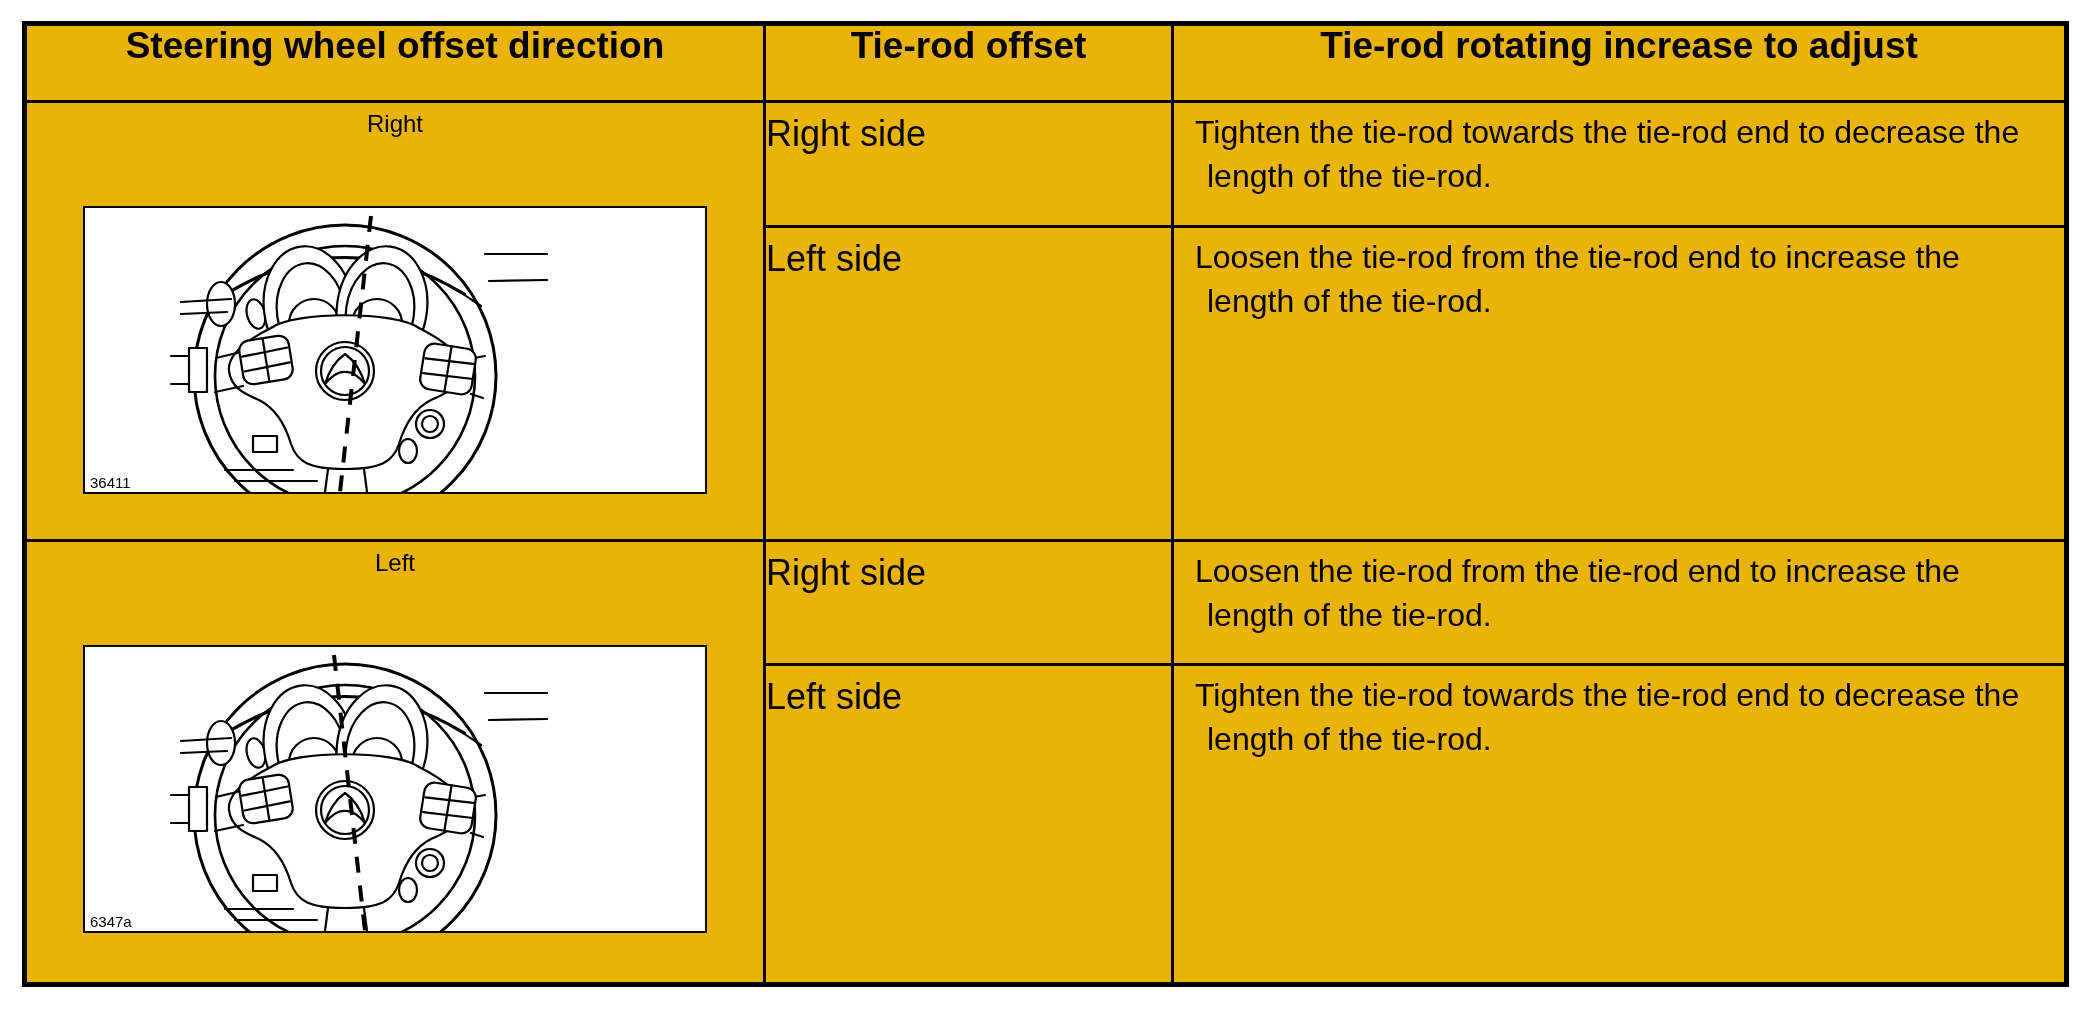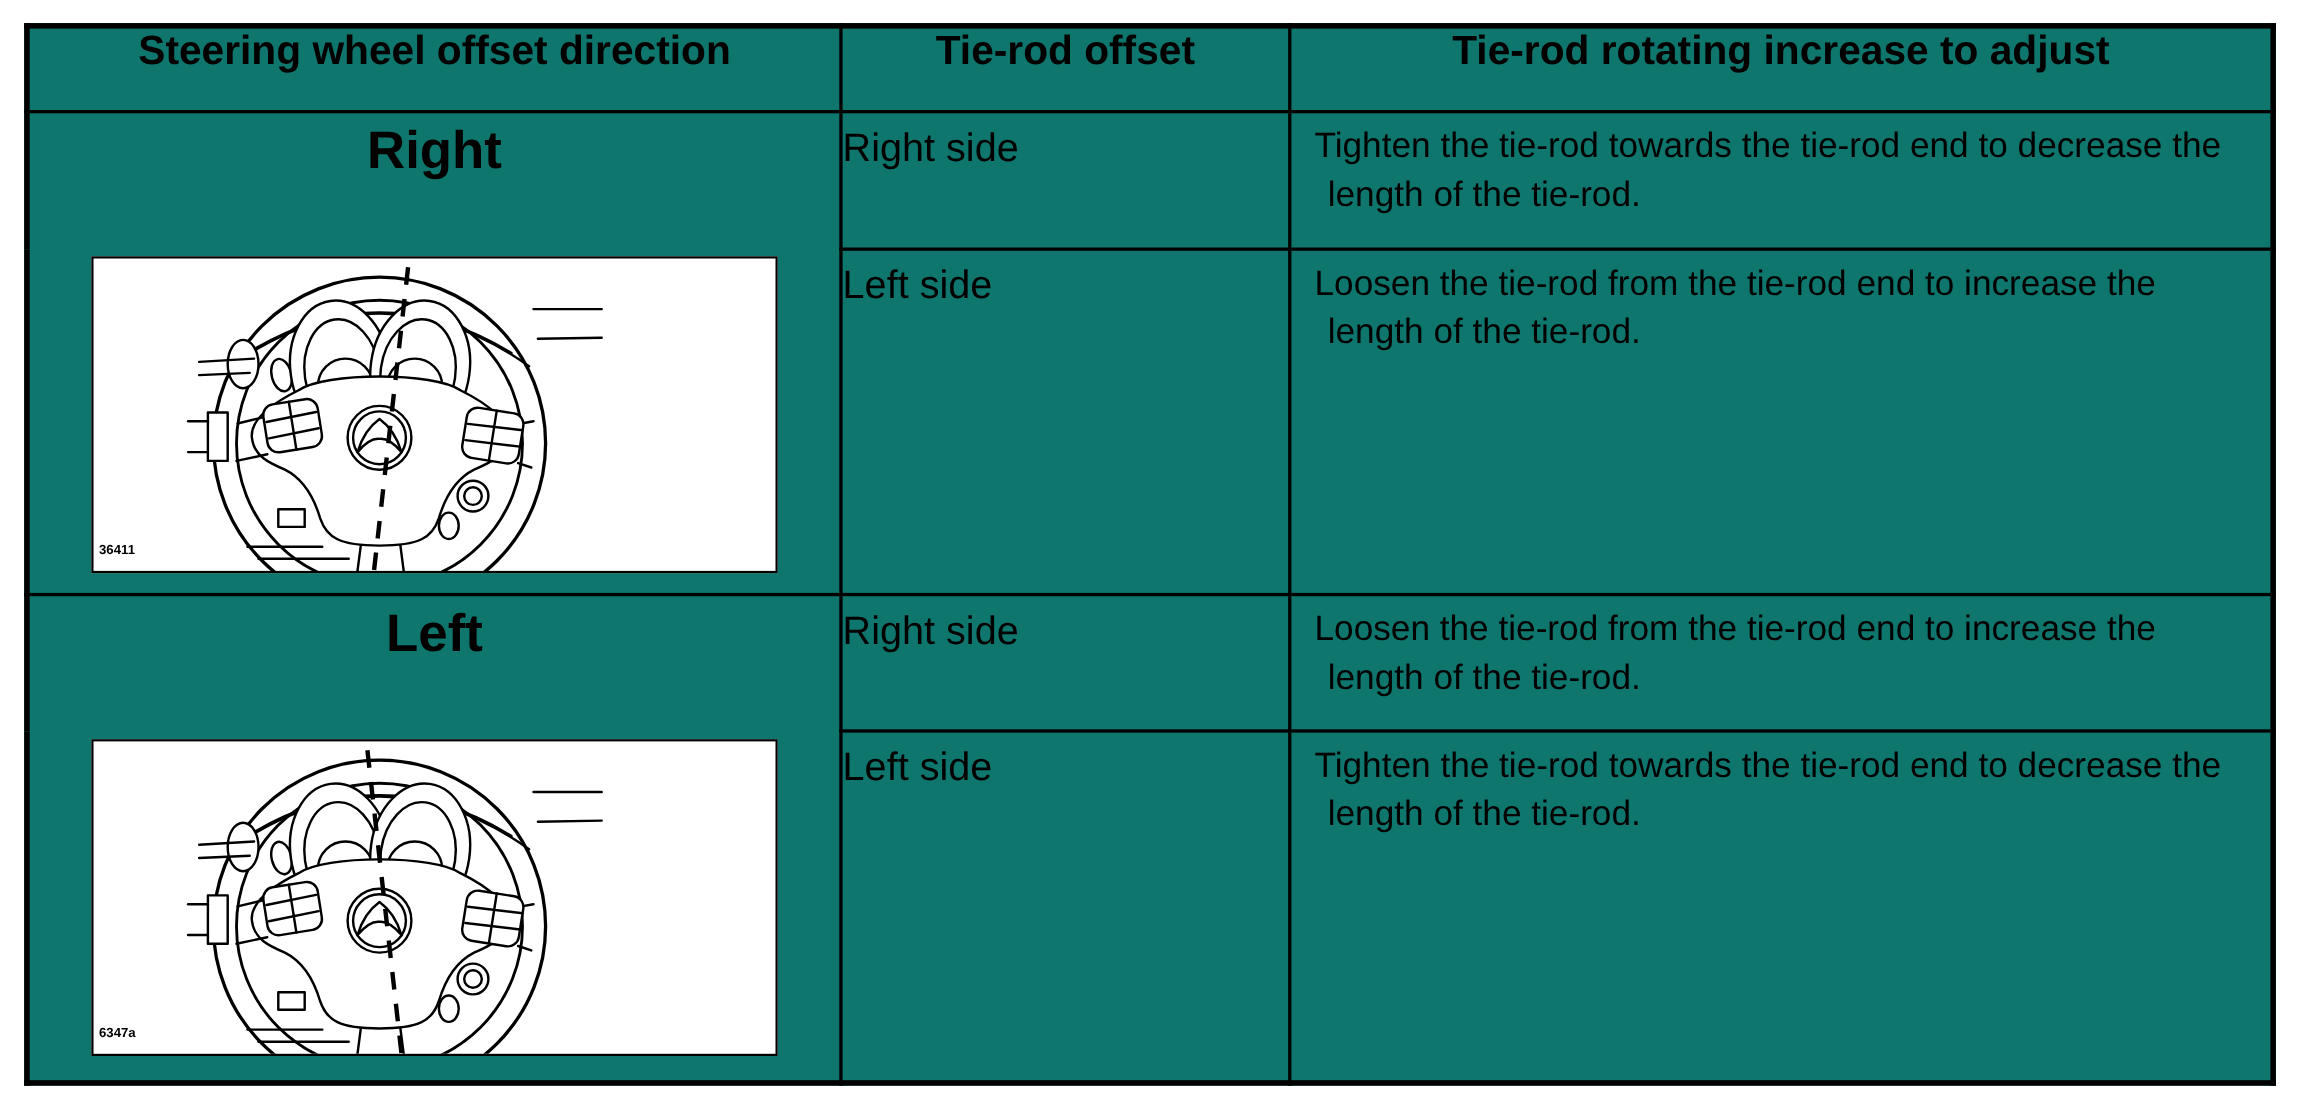--- a/index.html
+++ b/index.html
@@ -5,21 +5,21 @@
   * { margin:0; padding:0; box-sizing:border-box; }
   html,body { background:#ffffff; }
   body {
     width:2094px; height:1014px;
     font-family:"Liberation Sans","DejaVu Sans",sans-serif;
     color:#000; overflow:hidden; position:relative;
   }
   .sheet { position:absolute; left:22px; top:21px; }
   table.manual {
     border-collapse:collapse; table-layout:fixed;
-    width:2042px; background:#0f766e;
+    width:2042px; background:#eab308;
   }
   table.manual th, table.manual td {
     border:3px solid #000;
     vertical-align:top;
     overflow:hidden;
   }
   table.manual { border:5px solid #000; }
   th.hdr {
     font-size:37px; font-weight:bold; text-align:center;
     vertical-align:middle; height:78px; line-height:1.1; padding:0 6px;
@@ -30,33 +30,33 @@
   td.desc {
     font-size:32px; line-height:44px;
     padding:7px 14px 0 33px; text-indent:-12px;
   }
   tr.subrow-a { height:125px; }
   tr.subrow-b1 { height:314px; }
   tr.subrow-a2 { height:124px; }
   tr.subrow-b2 { height:320px; }
   td.figcell { text-align:center; }
   .offset-label {
-    display:block; font-size:48px; margin-top:7px;font-weight:bold;
+    display:block; font-size:24px; margin-top:7px;
   }
   .figframe {
     position:relative;
     width:624px; height:288px;
     border:2px solid #000;
     margin:68px auto 0 auto;
     background:#fff;
   }
   .figframe svg { display:block; }
   .figcode {
-    position:absolute; left:5px; bottom:13px;
-    font-size:12px; font-weight:bold; color:#000;
+    position:absolute; left:5px; bottom:2px;
+    font-size:15px; font-weight:normal; color:#000;
     letter-spacing:0px; line-height:1;
   }
 </style>
 </head>
 <body>
 
 <div class="sheet">
   <table class="manual">
     <colgroup>
       <col style="width:740px">

